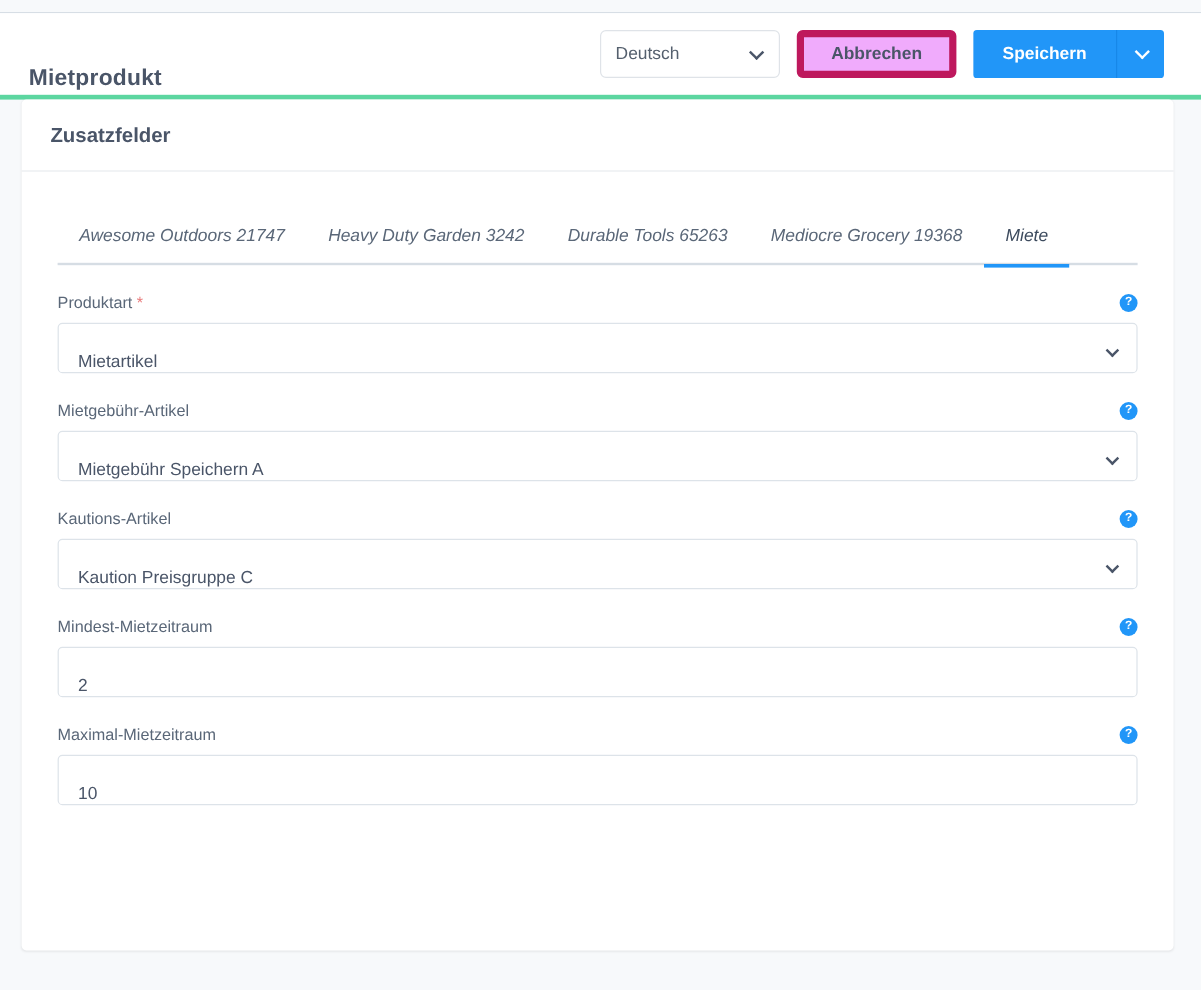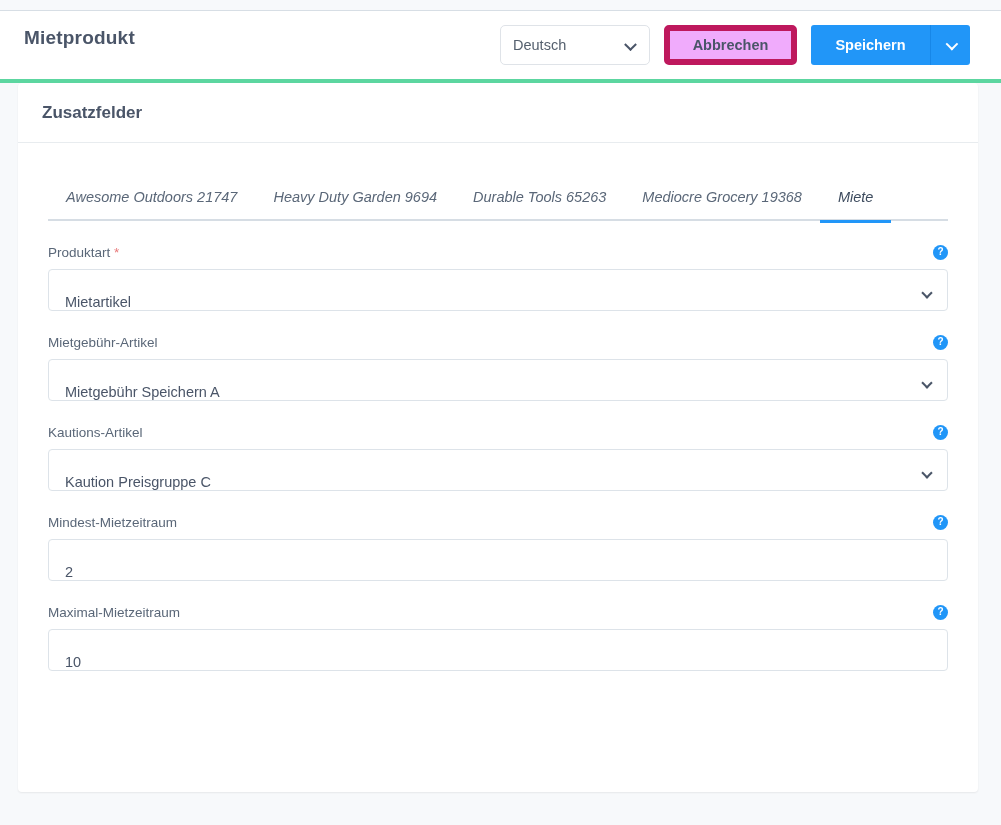--- a/index.html
+++ b/index.html
@@ -15,21 +15,21 @@
   .topline {
     position: absolute; top: 10px; left: 0; width: 1001px;
     height: 1px; background: #d7dee5;
   }
   .header {
     position: absolute; top: 11px; left: 0;
     width: 1001px; height: 68px;
     background: #ffffff;
   }
   .header-title {
-    position: absolute; left: 24px; top: 16px;
+    position: absolute; left: 24px; top: 44px;
     font-size: 19px; font-weight: bold;
     color: #4a5568; letter-spacing: .2px;
   }
   .header-actions {
     position: absolute; right: 31px; top: 14px;
     display: flex; gap: 14px; margin-left: 30px;
   }
 
   .lang-select {
     position: relative;
@@ -226,21 +226,21 @@
 
 <div class="card">
   <div class="card-header">
     <span class="t">Zusatzfelder</span>
   </div>
 
   <div class="card-body">
 
     <div class="tabs" id="tabbar">
         <div class="tab"><span>Awesome Outdoors 21747</span></div>
-        <div class="tab"><span>Heavy Duty Garden 9694</span></div>
+        <div class="tab"><span>Heavy Duty Garden 3242</span></div>
         <div class="tab"><span>Durable Tools 65263</span></div>
         <div class="tab"><span>Mediocre Grocery 19368</span></div>
         <div class="tab active"><span>Miete</span></div>
       </div>
 
     <div id="fields">
         <div class="field">
           <div class="field-label-row">
             <div class="field-label"><span>Produktart</span> <span class="req">*</span></div>
             <div class="help-icon">?</div>

